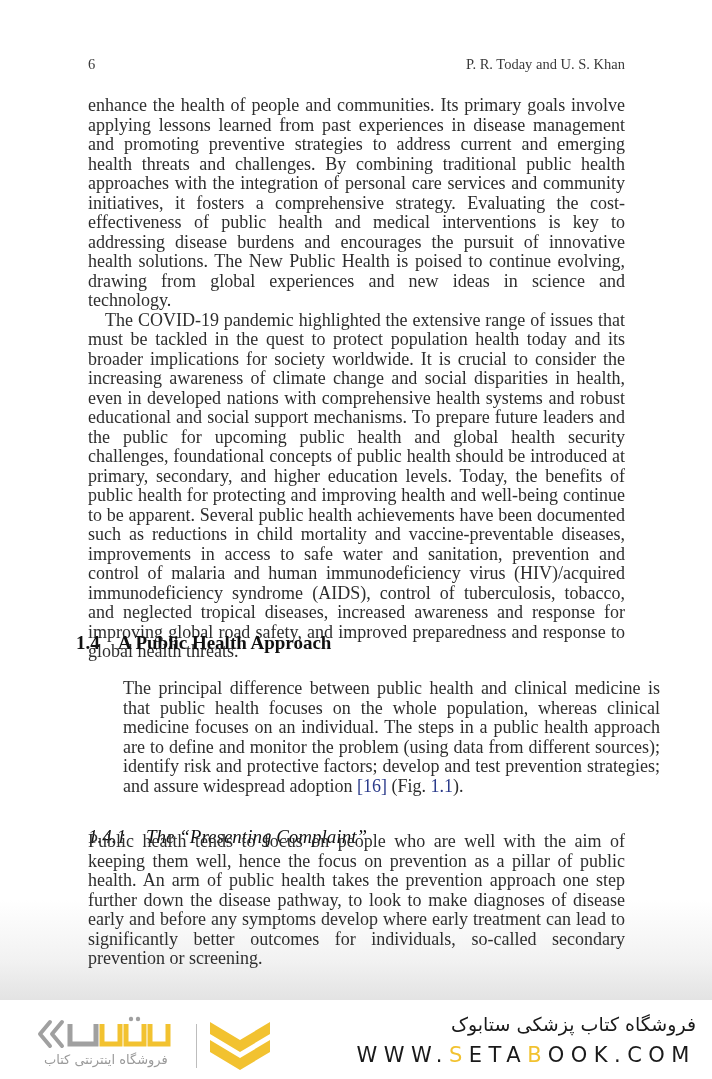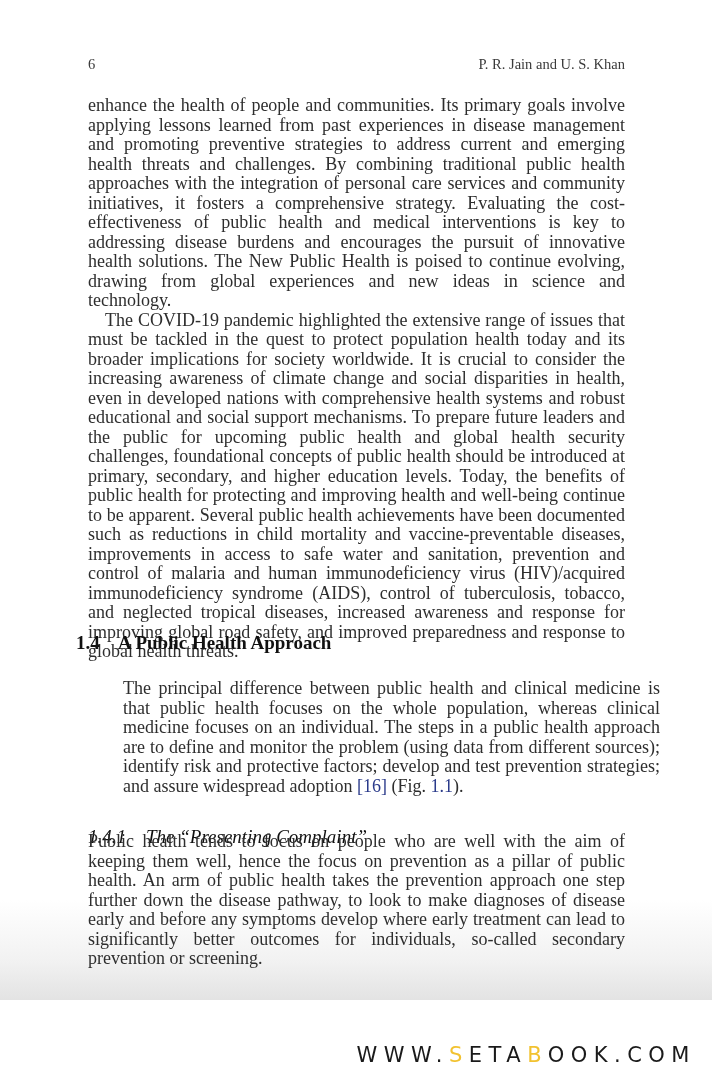--- a/index.html
+++ b/index.html
@@ -61,21 +61,21 @@
     font-family: "DejaVu Sans", sans-serif; font-size: 21px; letter-spacing: 6.5px; color: #1a1a1a;
   }
   .store-url .hl { color: #f2c230; }
 </style>
 </head>
 <body>
 
 <div class="page">
   <div class="running-head">
     <span>6</span>
-    <span>P. R. Jain and U. S. Khan</span>
+    <span>P. R. Today and U. S. Khan</span>
   </div>
 
   <div class="body-text" id="para-block-1">
     <p>enhance the health of people and communities. Its primary goals involve applying lessons learned from past experiences in disease management and promoting preventive strategies to address current and emerging health threats and challenges. By combining traditional public health approaches with the integration of personal care services and community initiatives, it fosters a comprehensive strategy. Evaluating the cost-effectiveness of public health and medical interventions is key to addressing disease burdens and encourages the pursuit of innovative health solutions. The New Public Health is poised to continue evolving, drawing from global experiences and new ideas in science and technology.</p>
     <p class="indent">The COVID-19 pandemic highlighted the extensive range of issues that must be tackled in the quest to protect population health today and its broader implications for society worldwide. It is crucial to consider the increasing awareness of climate change and social disparities in health, even in developed nations with comprehensive health systems and robust educational and social support mechanisms. To prepare future leaders and the public for upcoming public health and global health security challenges, foundational concepts of public health should be introduced at primary, secondary, and higher education levels. Today, the benefits of public health for protecting and improving health and well-being continue to be apparent. Several public health achievements have been documented such as reductions in child mortality and vaccine-preventable diseases, improvements in access to safe water and sanitation, prevention and control of malaria and human immunodeficiency virus (HIV)/acquired immunodeficiency syndrome (AIDS), control of tuberculosis, tobacco, and neglected tropical diseases, increased awareness and response for improving global road safety, and improved preparedness and response to global health threats.</p>
   </div>
 
   <div class="h2">
     <span class="num">1.4</span><span>A Public Health Approach</span>
   </div>
@@ -87,15 +87,36 @@
   <div class="h3">
     <span class="num">1.4.1</span><span>The “Presenting Complaint”</span>
   </div>
 
   <div class="body-text" id="para-block-3">
     <p>Public health tends to focus on people who are well with the aim of keeping them well, hence the focus on prevention as a pillar of public health. An arm of public health takes the prevention approach one step further down the disease pathway, to look to make diagnoses of disease early and before any symptoms develop where early treatment can lead to significantly better outcomes for individuals, so-called secondary prevention or screening.</p>
   </div>
 </div>
 
 <div class="footer">
+  <div class="logo-wrap">
+    <svg class="logo-word" width="160" height="36" viewBox="0 0 160 36">
+      <g fill="none" stroke="#a0a0a0" stroke-width="4" stroke-linecap="round" stroke-linejoin="round">
+        <polyline points="16,6 6,18 16,30"></polyline>
+        <polyline points="28,6 18,18 28,30"></polyline>
+      </g>
+      <path d="M36 8 L36 28 L62 28 L62 8" fill="none" stroke="#a0a0a0" stroke-width="5"></path>
+      <path d="M68 8 L68 28 L86 28 L86 8" fill="none" stroke="#f2c230" stroke-width="5"></path>
+      <path d="M92 8 L92 28 L110 28 L110 8" fill="none" stroke="#f2c230" stroke-width="5"></path>
+      <path d="M116 8 L116 28 L134 28 L134 8" fill="none" stroke="#f2c230" stroke-width="5"></path>
+      <circle cx="97" cy="3" r="2.2" fill="#a0a0a0"></circle>
+      <circle cx="104" cy="3" r="2.2" fill="#a0a0a0"></circle>
+    </svg>
+    <div class="logo-sub">فروشگاه اینترنتی کتاب</div>
+    <div class="logo-divider"></div>
+    <svg class="logo-chev" width="64" height="50" viewBox="0 0 64 50">
+      <path d="M2 2 L32 20 L62 2 L62 14 L32 32 L2 14 Z" fill="#f2c230"></path>
+      <path d="M2 20 L32 38 L62 20 L62 32 L32 50 L2 32 Z" fill="#f2c230"></path>
+    </svg>
+  </div>
 
+  <div class="store-fa">فروشگاه کتاب پزشکی ستابوک</div>
   <div class="store-url"><span>WWW.</span><span class="hl">S</span><span>ETA</span><span class="hl">B</span><span>OOK.COM</span></div>
 </div>
 
 </body></html>

